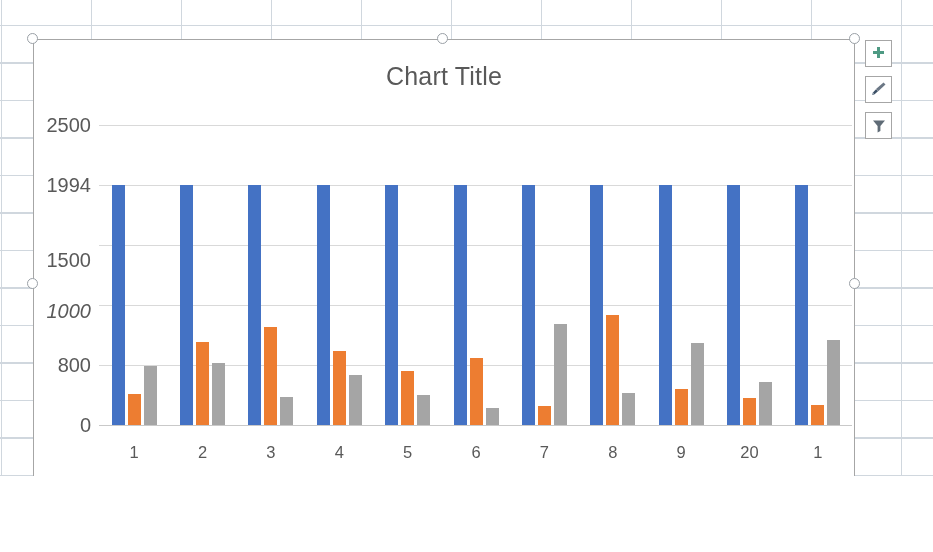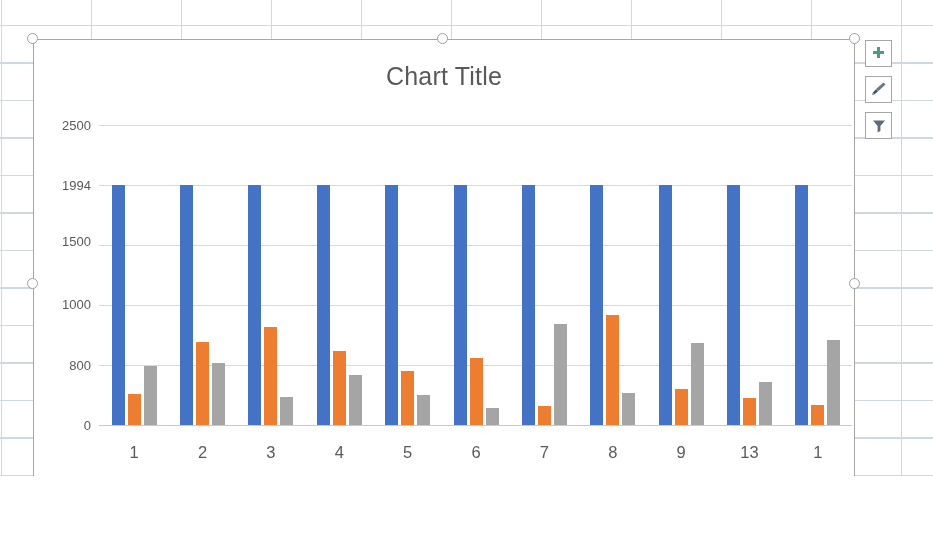--- a/index.html
+++ b/index.html
@@ -114,21 +114,21 @@
     left: 65px;
     width: 753px;
     height: 1px;
     background: #C9C9C9;
   }
   .ytick-label {
     position: absolute;
     right: 763px;
     width: 60px;
     text-align: right;
-    font-size: 13px;
+    font-size: 20px;
     color: #595959;
     transform: translateY(-50%);
     white-space: nowrap;
   }
   .xtick-label {
     position: absolute;
     font-size: 16.5px;
     color: #595959;
     text-align: center;
     transform: translateX(-50%);
@@ -193,22 +193,22 @@
           <div class="axisline" style="top: 385px;"></div>
           <div class="gridline" style="top: 325px;"></div>
           <div class="gridline" style="top: 265px;"></div>
           <div class="gridline" style="top: 205px;"></div>
           <div class="gridline" style="top: 145px;"></div>
           <div class="gridline" style="top: 85px;"></div>
         </div>
       <div id="ylabels">
           <div class="ytick-label" style="top: 385px;">0</div>
           <div class="ytick-label" style="top: 325px;">800</div>
-          <div class="ytick-label" style="top: 264px;">1000</div>
-          <div class="ytick-label" style="top: 201px;">1500</div>
+          <div class="ytick-label" style="top: 271px; font-style: italic;">1000</div>
+          <div class="ytick-label" style="top: 220px;">1500</div>
           <div class="ytick-label" style="top: 145px;">1994</div>
           <div class="ytick-label" style="top: 85px;">2500</div>
         </div>
       <div class="bars-layer" id="bars">
           <div class="group" style="left: 11.6818px; width: 45px;">
             <div class="bar" title="Years 1: 2000" style="left: 0px; width: 13px; height: 240px; background: rgb(68, 114, 196);"></div>
             <div class="bar" title="Kolkata 1: 255" style="left: 16px; width: 13px; height: 30.6px; background: rgb(237, 125, 49);"></div>
             <div class="bar" title="Delhi 1: 490" style="left: 32px; width: 13px; height: 58.8px; background: rgb(165, 165, 165);"></div>
           </div>
           <div class="group" style="left: 80.0455px; width: 45px;">
@@ -265,21 +265,21 @@
       <div id="xlabels">
           <div class="xtick-label" style="left: 100.182px; top: 403px;">1</div>
           <div class="xtick-label" style="left: 168.545px; top: 403px;">2</div>
           <div class="xtick-label" style="left: 236.909px; top: 403px;">3</div>
           <div class="xtick-label" style="left: 305.273px; top: 403px;">4</div>
           <div class="xtick-label" style="left: 373.636px; top: 403px;">5</div>
           <div class="xtick-label" style="left: 442px; top: 403px;">6</div>
           <div class="xtick-label" style="left: 510.364px; top: 403px;">7</div>
           <div class="xtick-label" style="left: 578.727px; top: 403px;">8</div>
           <div class="xtick-label" style="left: 647.091px; top: 403px;">9</div>
-          <div class="xtick-label" style="left: 715.455px; top: 403px;">13</div>
+          <div class="xtick-label" style="left: 715.455px; top: 403px;">20</div>
           <div class="xtick-label" style="left: 783.818px; top: 403px;">1</div>
         </div>
     </div>
 
   </div>
 
   <div class="handle h-tl"></div>
   <div class="handle h-tm"></div>
   <div class="handle h-tr"></div>
   <div class="handle h-ml"></div>

